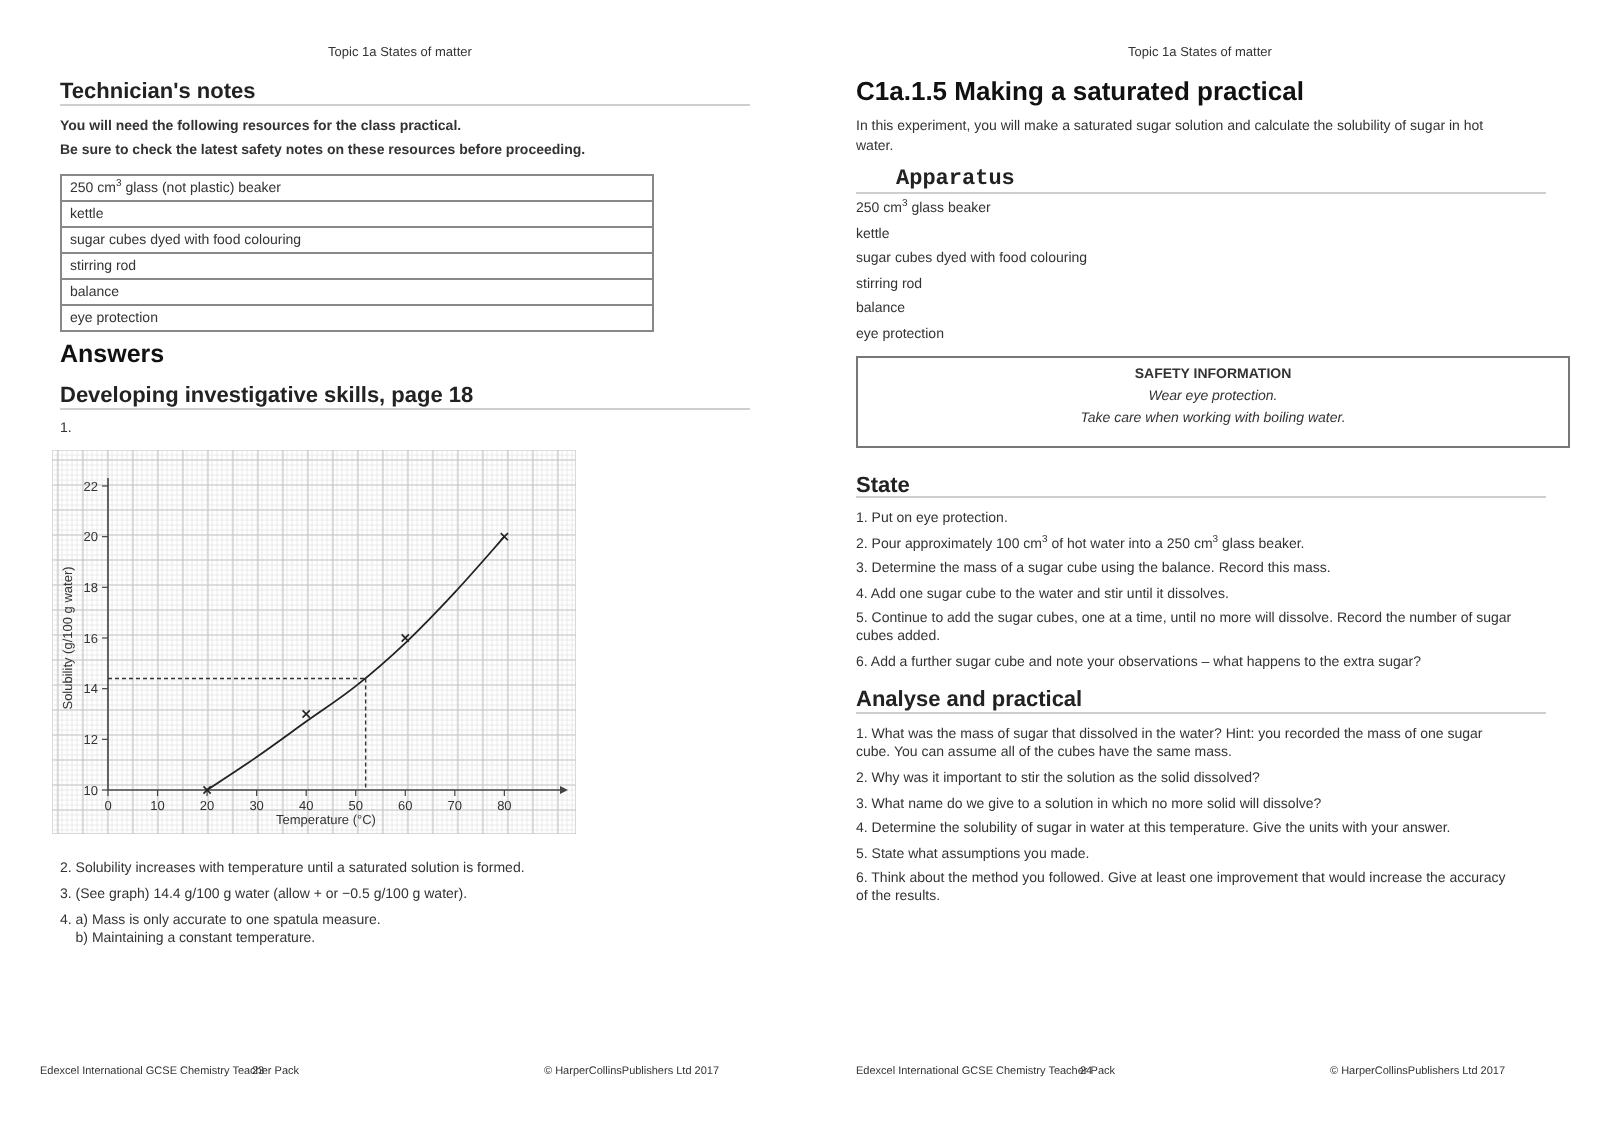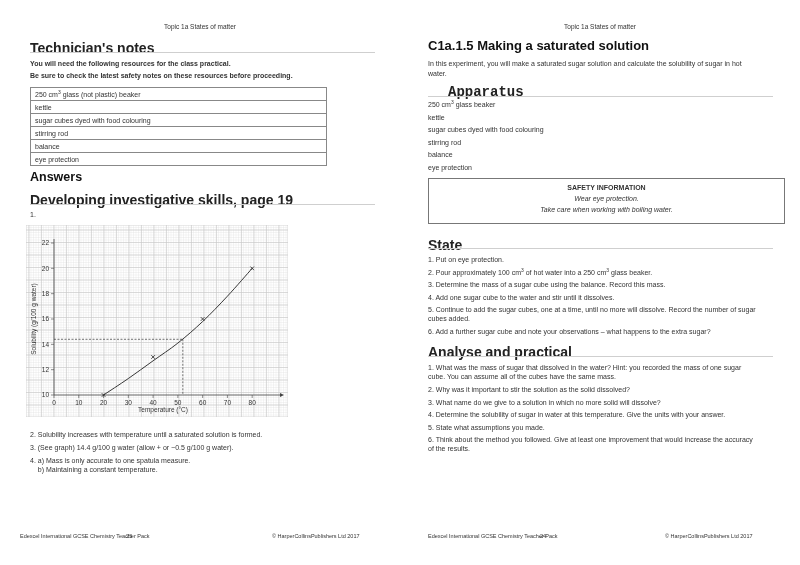--- a/index.html
+++ b/index.html
@@ -2,21 +2,21 @@
 <html><head>
 <meta charset="utf-8">
 <style>
   html, body { margin:0; padding:0; }
   body { width:800px; height:565px; background:#ffffff; position:relative; overflow:hidden;
          font-family:"Liberation Sans", sans-serif; color:#222; }
   .page { position:absolute; top:0; height:565px; }
   #left { left:0; width:400px; }
   #right { left:400px; width:400px; }
   .topic { position:absolute; top:23px; left:0; width:100%; text-align:center; font-size:6.5px; color:#333; }
-  .h-sec { position:absolute; font-weight:bold; font-size:14px; color:#222; }
+  .h-sec { position:absolute; font-weight:bold; font-size:11px; color:#222; }
   .rule { position:absolute; height:1px; background:#cfcfcf; }
   .txt { position:absolute; font-size:7px; color:#333; line-height:9px; }
   .bold { font-weight:bold; }
   table.res { position:absolute; left:30px; top:87px; width:297px; border-collapse:collapse; font-size:7px; color:#333; }
   table.res td { border:1px solid #888; padding:1px 4px; height:10px; }
   .h-big { position:absolute; font-weight:bold; font-size:12.5px; color:#111; }
   .h-title { position:absolute; font-weight:bold; font-size:13px; color:#111; }
   .footer { position:absolute; top:533px; font-size:5.5px; color:#333; }
   .safety { position:absolute; left:428px; top:178px; width:355px; height:44px; border:1px solid #777; text-align:center; font-size:7px; color:#333; }
   .safety .st { font-weight:bold; margin-top:5px; }
@@ -52,21 +52,21 @@
       <tr>
         <td>balance</td>
       </tr>
       <tr>
         <td>eye protection</td>
       </tr>
     </tbody>
 </table>
 
 <div class="h-big" style="left:30px;top:170px;">Answers</div>
-<div class="h-sec" style="left:30px;top:192px;">Developing investigative skills, page 19</div>
+<div class="h-sec" style="left:30px;top:192px;">Developing investigative skills, page 18</div>
 <div class="rule" style="left:30px;top:204px;width:345px;"></div>
 <div class="txt" style="left:30px;top:210px;">1.</div>
 
 <svg id="chart" style="position:absolute;left:26px;top:225px;" width="262" height="192">
     <rect x="0" y="0" width="262" height="192" fill="#ffffff" stroke="#bbb" stroke-width="0.6"></rect>
     <line x1="0" y1="0" x2="0" y2="192" stroke="#e4e4e4" stroke-width="0.4"></line>
     <line x1="2.5" y1="0" x2="2.5" y2="192" stroke="#e4e4e4" stroke-width="0.4"></line>
     <line x1="5" y1="0" x2="5" y2="192" stroke="#e4e4e4" stroke-width="0.4"></line>
     <line x1="7.5" y1="0" x2="7.5" y2="192" stroke="#e4e4e4" stroke-width="0.4"></line>
     <line x1="10" y1="0" x2="10" y2="192" stroke="#e4e4e4" stroke-width="0.4"></line>
@@ -336,21 +336,21 @@
     <div class="txt" style="left: 30px; top: 465px; white-space: pre;">    b) Maintaining a constant temperature.</div>
   </div>
 
 <div class="footer" style="left:20px;">Edexcel International GCSE Chemistry Teacher Pack</div>
 <div class="footer" style="left:126px;">23</div>
 <div class="footer" style="left:272px;">© HarperCollinsPublishers Ltd 2017</div>
 
 <div id="right" class="page">
   <div class="topic">Topic 1a States of matter</div>
 </div>
-<div class="h-title" style="left:428px;top:38px;">C1a.1.5 Making a saturated solution</div>
+<div class="h-title" style="left:428px;top:38px;">C1a.1.5 Making a saturated practical</div>
 <div class="txt" style="left:428px;top:59px;">In this experiment, you will make a saturated sugar solution and calculate the solubility of sugar in hot</div>
 <div class="txt" style="left:428px;top:69px;">water.</div>
 <div class="h-sec" style="left:448px;top:84px;font-family:Liberation Mono, monospace;">Apparatus</div>
 <div class="rule" style="left:428px;top:96px;width:345px;"></div>
 <div id="apparatus-list">
     <div class="txt" style="left:428px;top:100px;"><span>250 cm</span><sup>3</sup><span> glass beaker</span></div>
     <div class="txt" style="left:428px;top:112.5px;"><span>kettle</span></div>
     <div class="txt" style="left:428px;top:125px;"><span>sugar cubes dyed with food colouring</span></div>
     <div class="txt" style="left:428px;top:137.5px;"><span>stirring rod</span></div>
     <div class="txt" style="left:428px;top:150px;"><span>balance</span></div>

